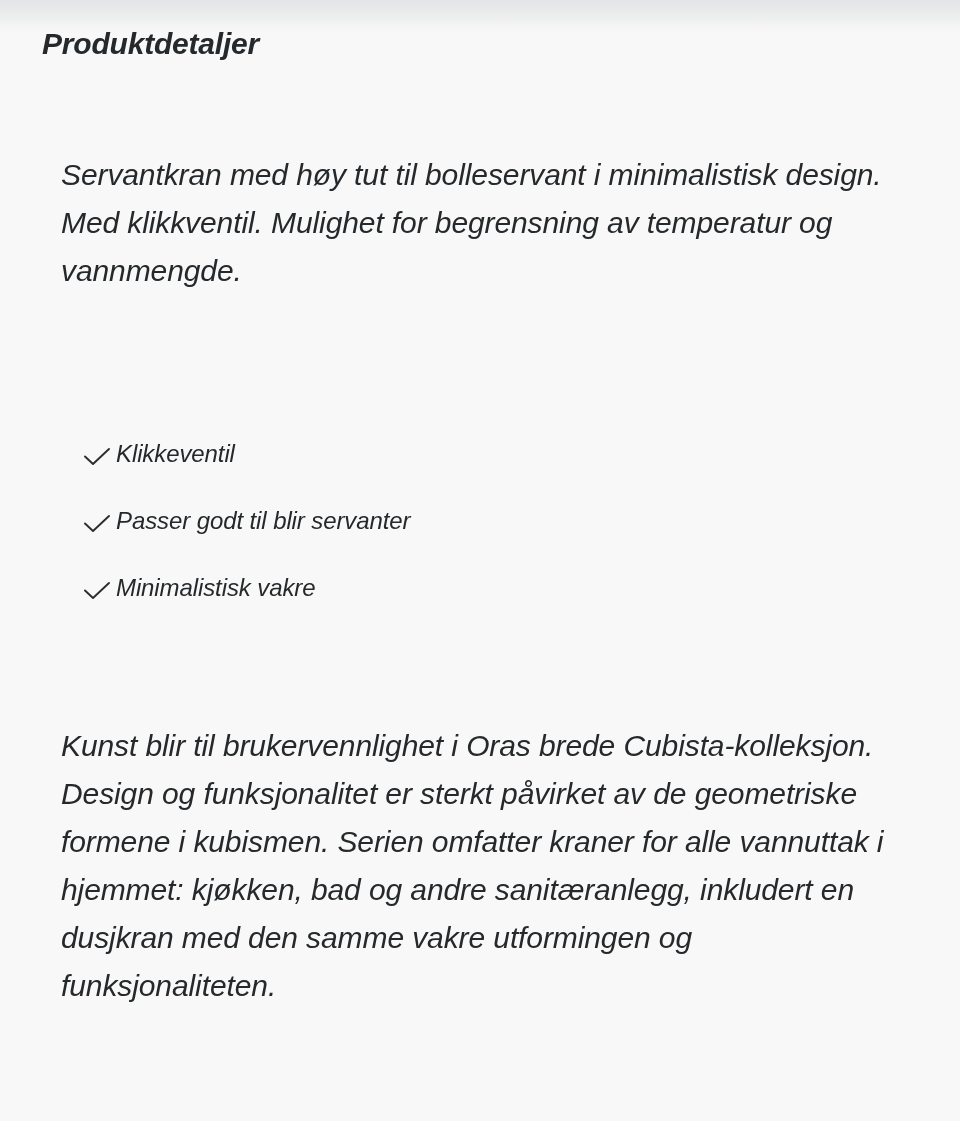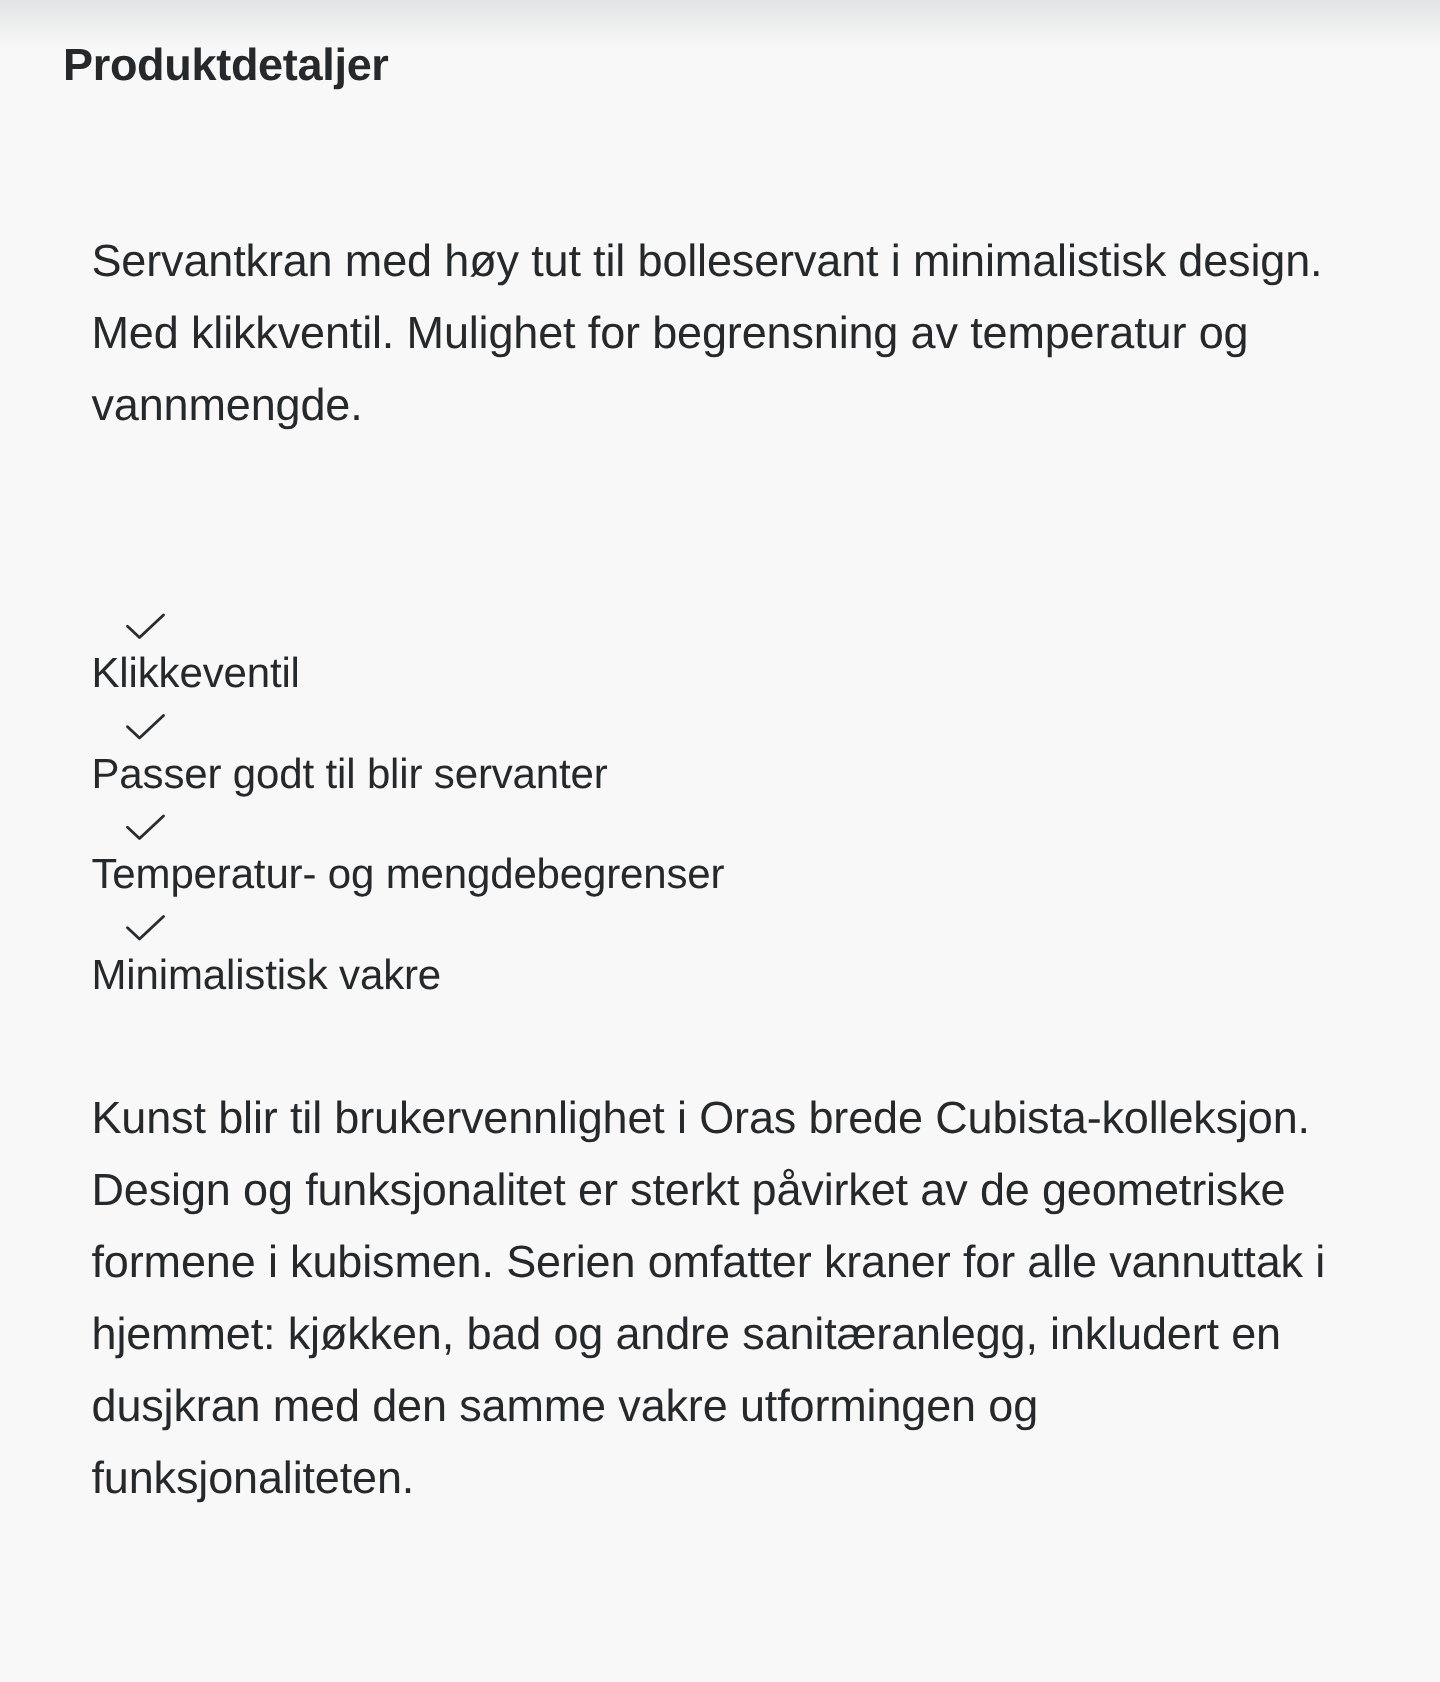--- a/index.html
+++ b/index.html
@@ -25,20 +25,21 @@
     height: 34px;
     background: linear-gradient(to bottom, #e2e4e5 0%, #eceded 45%, #f5f5f5 80%, #f8f8f8 100%);
     pointer-events: none;
   }
 
   .page {
     position: relative;
     width: 960px;
     height: 1121px;
     box-sizing: border-box;
+    font-style: italic;
   }
 
   .section-title {
     position: absolute;
     left: 42px;
     top: 24px;
     margin: 0;
     font-size: 30px;
     line-height: 40px;
     font-weight: bold;
@@ -72,27 +73,26 @@
     left: 61px;
     top: 404px;
     margin: 0;
     padding: 0;
     list-style: none;
     width: 840px;
   }
 
   .feature-item {
     display: flex;
-    align-items: flex-start;
+    align-items: flex-end;
     height: 67px;
-    font-size: 28px;
+    font-size: 24px;
     line-height: 34px;
     color: #26292b;
     letter-spacing: -0.1px;
-    flex-direction: column;
   }
 
   .check-icon {
     flex: 0 0 auto;
     width: 33px;
     height: 28px;
     display: inline-flex;
     align-items: center;
     justify-content: flex-start;
     margin-left: 22px;
@@ -132,28 +132,20 @@
 
     <li class="feature-item">
       <span class="check-icon">
         <svg width="28" height="20" viewBox="0 0 28 20" fill="none" aria-hidden="true">
           <path d="M2 9.5 L10 17 L26 2" stroke="currentColor" stroke-width="1.9" stroke-linecap="round" stroke-linejoin="round" fill="none"></path>
         </svg>
       </span>
       <span class="feature-label">Passer godt til blir servanter</span>
     </li>
 
-    <li class="feature-item">
-      <span class="check-icon">
-        <svg width="28" height="20" viewBox="0 0 28 20" fill="none" aria-hidden="true">
-          <path d="M2 9.5 L10 17 L26 2" stroke="currentColor" stroke-width="1.9" stroke-linecap="round" stroke-linejoin="round" fill="none"></path>
-        </svg>
-      </span>
-      <span class="feature-label">Temperatur- og mengdebegrenser</span>
-    </li>
 
     <li class="feature-item">
       <span class="check-icon">
         <svg width="28" height="20" viewBox="0 0 28 20" fill="none" aria-hidden="true">
           <path d="M2 9.5 L10 17 L26 2" stroke="currentColor" stroke-width="1.9" stroke-linecap="round" stroke-linejoin="round" fill="none"></path>
         </svg>
       </span>
       <span class="feature-label">Minimalistisk vakre</span>
     </li>
 

